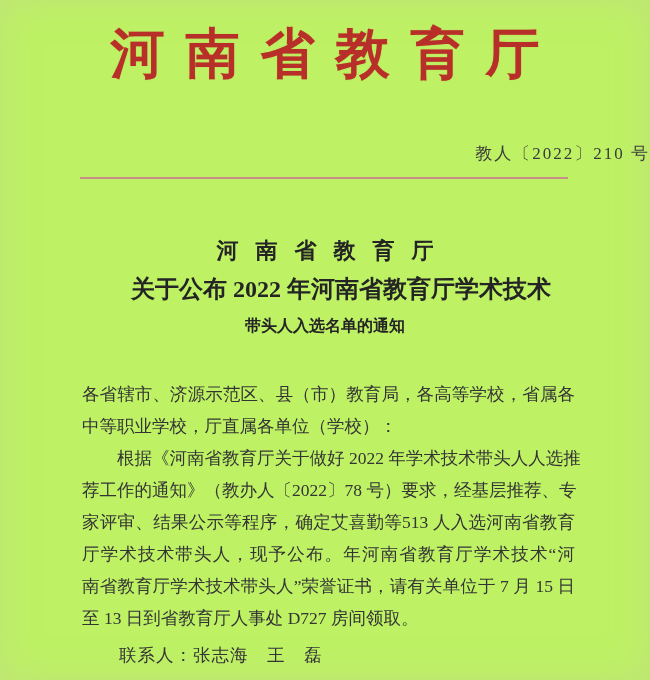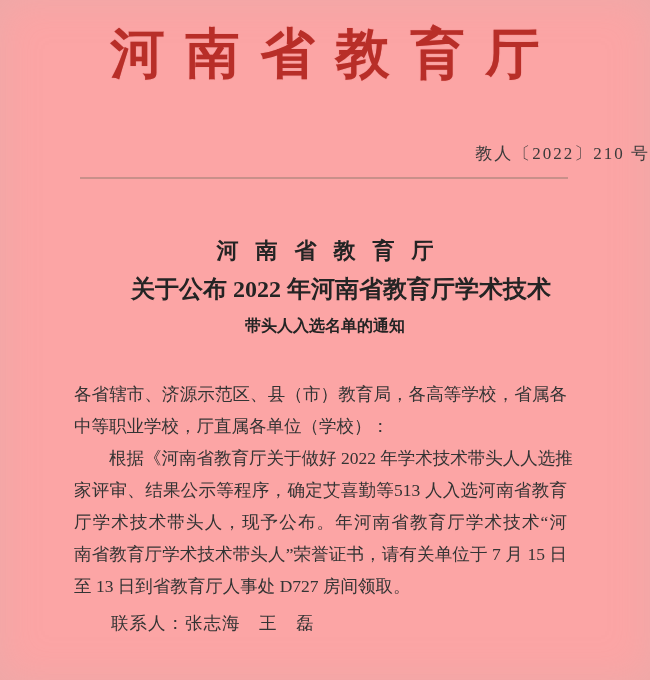--- a/index.html
+++ b/index.html
@@ -3,21 +3,21 @@
 <meta charset="utf-8">
 <style>
   html, body {
     margin: 0;
     padding: 0;
   }
   .page {
     position: relative;
     width: 650px;
     height: 680px;
-    background: #fca5a5;
+    background: #bef264;
     overflow: hidden;
     font-family: "Liberation Serif", "DejaVu Serif", serif;
     box-shadow: inset 0 0 40px rgba(190,185,178,0.25);
   }
 
   
   .agency-header {
     position: absolute;
     top: 21px;
     left: 0;
@@ -86,21 +86,21 @@
     font-size: 16px;
     line-height: 29px;
     font-weight: 600;
     white-space: nowrap;
   }
 
   
   .body-block {
     position: absolute;
     top: 378px;
-    left: 74px;
+    left: 82px;
     width: 493px;
     font-size: 17.5px;
     color: #343434;
   }
   .body-line {
     height: 32px;
     line-height: 32px;
     white-space: nowrap;
     text-align: justify;
     text-align-last: justify;
@@ -129,20 +129,21 @@
   <div class="title-block">
     <div class="title-line-1">河南省教育厅</div>
     <div class="title-line-2">关于公布 2022 年河南省教育厅学术技术</div>
     <div class="title-line-3">带头人入选名单的通知</div>
   </div>
 
   <div class="body-block">
     <div class="body-line">各省辖市、济源示范区、县（市）教育局，各高等学校，省属各</div>
     <div class="body-line no-just">中等职业学校，厅直属各单位（学校）：</div>
     <div class="body-line">　　根据《河南省教育厅关于做好 2022 年学术技术带头人人选推</div>
+    <div class="body-line">荐工作的通知》（教办人〔2022〕78 号）要求，经基层推荐、专</div>
     <div class="body-line">家评审、结果公示等程序，确定艾喜勤等513 人入选河南省教育</div>
     <div class="body-line">厅学术技术带头人，现予公布。年河南省教育厅学术技术“河</div>
     <div class="body-line">南省教育厅学术技术带头人”荣誉证书，请有关单位于 7 月 15 日</div>
     <div class="body-line no-just">至 13 日到省教育厅人事处 D727 房间领取。</div>
     <div class="body-line no-just contact">　　联系人：张志海　王　磊</div>
   </div>
 
 </div>
 
 </body></html>

